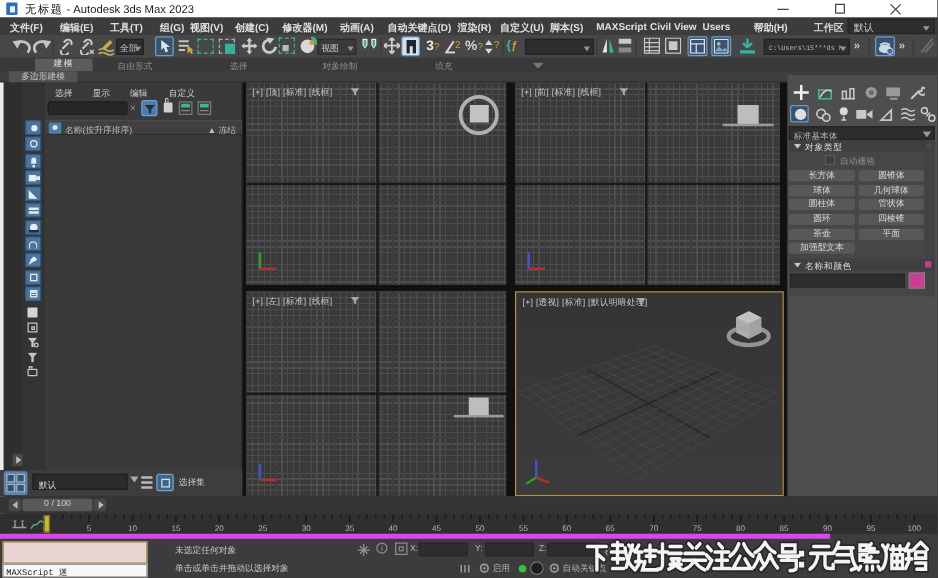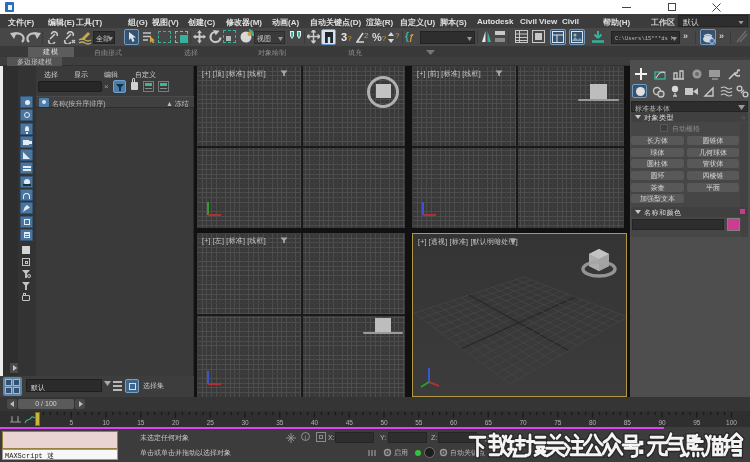--- a/index.html
+++ b/index.html
@@ -18,43 +18,44 @@
 .btn { position:absolute; background:#585858; border-radius:2px; color:#d8d8d8; font-size:7px; text-align:center; line-height:9px; height:9px; }
 .mi { position:absolute; top:3px; font-size:8px; color:#e0e0e0; white-space:nowrap;font-weight:bold; }
 </style>
 </head>
 <body>
 <div id="root">
 
 <div class="abs" style="left:0;top:0;width:750px;height:14px;background:#ffffff;">
   <div class="abs" style="left:5px;top:2px;width:9px;height:10px;background:#2a6db8;border-radius:1px;"></div>
   <div class="abs" style="left:7.5px;top:4.5px;width:4px;height:5px;background:#eaf2fa;"></div>
+  <div class="abs" style="left:20px;top:1px;font-size:9px;color:#1b1b1b;"><span style="letter-spacing:1.2px;">无标题</span> - Autodesk 3ds Max 2023</div>
   <div class="abs" style="left:622px;top:7px;width:9px;height:1px;background:#444;"></div>
   <div class="abs" style="left:668px;top:3px;width:8px;height:8px;border:1px solid #444;"></div>
   <svg class="abs" style="left:712px;top:3px;" width="9" height="9">
         <path d="M0.5 0.5 L8.5 8.5 M8.5 0.5 L0.5 8.5" stroke="#444" stroke-width="1"></path>
       </svg>
 </div>
 
 <div class="abs" style="left:0;top:14px;width:750px;height:14px;background:#3c3c3c;" id="menubar">
       <div class="mi" style="left:8px;">文件(F)</div>
       <div class="mi" style="left:48px;">编辑(E)</div>
-      <div class="mi" style="left:76px;">工具(T)</div>
+      <div class="mi" style="left:88px;">工具(T)</div>
       <div class="mi" style="left:128px;">组(G)</div>
       <div class="mi" style="left:152px;">视图(V)</div>
       <div class="mi" style="left:188px;">创建(C)</div>
       <div class="mi" style="left:226px;">修改器(M)</div>
       <div class="mi" style="left:272px;">动画(A)</div>
       <div class="mi" style="left:310px;">自动关键点(D)</div>
       <div class="mi" style="left:366px;">渲染(R)</div>
       <div class="mi" style="left:400px;">自定义(U)</div>
       <div class="mi" style="left:440px;">脚本(S)</div>
-      <div class="mi" style="left:477px;">Autodesk</div>
+      <div class="mi" style="left:477px;">MAXScript</div>
       <div class="mi" style="left:520px;">Civil View</div>
-      <div class="mi" style="left:562px;">Civil</div>
+      <div class="mi" style="left:562px;">Users</div>
       <div class="mi" style="left:603px;">帮助(H)</div>
       <div class="mi" style="left:651px;color:#d4d4d4;">工作区</div>
       <div class="abs" style="left:678px;top:1px;width:70px;height:12px;background:#2e2e2e;border:1px solid #242424;">
         <span class="t8" style="position:absolute;left:4px;top:1px;">默认</span>
         <div style="position:absolute;right:3px;top:4.5px;width:6px;height:4px;background:#999;clip-path:polygon(0 0,100% 0,50% 100%);"></div>
       </div>
     </div>
 
 <div class="abs" style="left:0;top:28px;width:750px;height:19px;background:#474747;border-bottom:1px solid #3a3a3a;" id="toolbar">
       <svg class="abs" style="left:10px;top:3px" width="15" height="13">
@@ -650,21 +651,21 @@
       </svg>
   <svg class="abs" style="left:9px;top:3px;" width="13" height="11">
         <path d="M1 8 h11 M3 8 v-4 M9 8 v-4 M2 3 h2 M8 3 h2" stroke="#9a9a9a" stroke-width="1.2" fill="none"></path>
       </svg>
   <svg class="abs" style="left:24px;top:3px;" width="12" height="11">
     <path d="M1 9 C3 3 5 8 7 4 9 1 10 5 11 3" stroke="#3fae8f" stroke-width="1.2" fill="none"></path>
   </svg>
   <div class="abs" style="left:35px;top:1px;width:5px;height:14px;background:#c8b83a;border:1px solid #7d7117;"></div>
 </div>
 
-<div class="abs" style="left:0;top:427px;width:664px;height:35px;background:#3c3c3c;border-top:2px solid #d946ef;">
+<div class="abs" style="left:0;top:427px;width:664px;height:35px;background:#3c3c3c;border-top:4px solid #d946ef;">
   <div class="abs" style="left:2px;top:2px;width:116px;height:18px;background:#e9d3d3;border:1px solid #96803f;"></div>
   <div class="abs" style="left:2px;top:20px;width:116px;height:11px;background:#f7f7f7;border:1px solid #999;">
      <span style="position:absolute;left:2px;top:1px;font-size:7px;font-family:'Liberation Mono',monospace;color:#222;">MAXScript 迷</span>
   </div>
   <div class="abs t7" style="left:140px;top:4px;color:#c8c8c8;">未选定任何对象</div>
   <div class="abs t7" style="left:140px;top:19px;color:#c8c8c8;">单击或单击并拖动以选择对象</div>
   <svg class="abs" style="left:286px;top:4px;" width="10" height="10">
         <path d="M5 0 v10 M0 5 h10 M2 2 l6 6 M8 2 l-6 6" stroke="#909090" stroke-width="1"></path>
       </svg>
   <div class="abs" style="left:301px;top:3px;width:9px;height:9px;border:1px solid #909090;border-radius:50%;color:#909090;font-size:7px;text-align:center;line-height:9px;">i</div>

